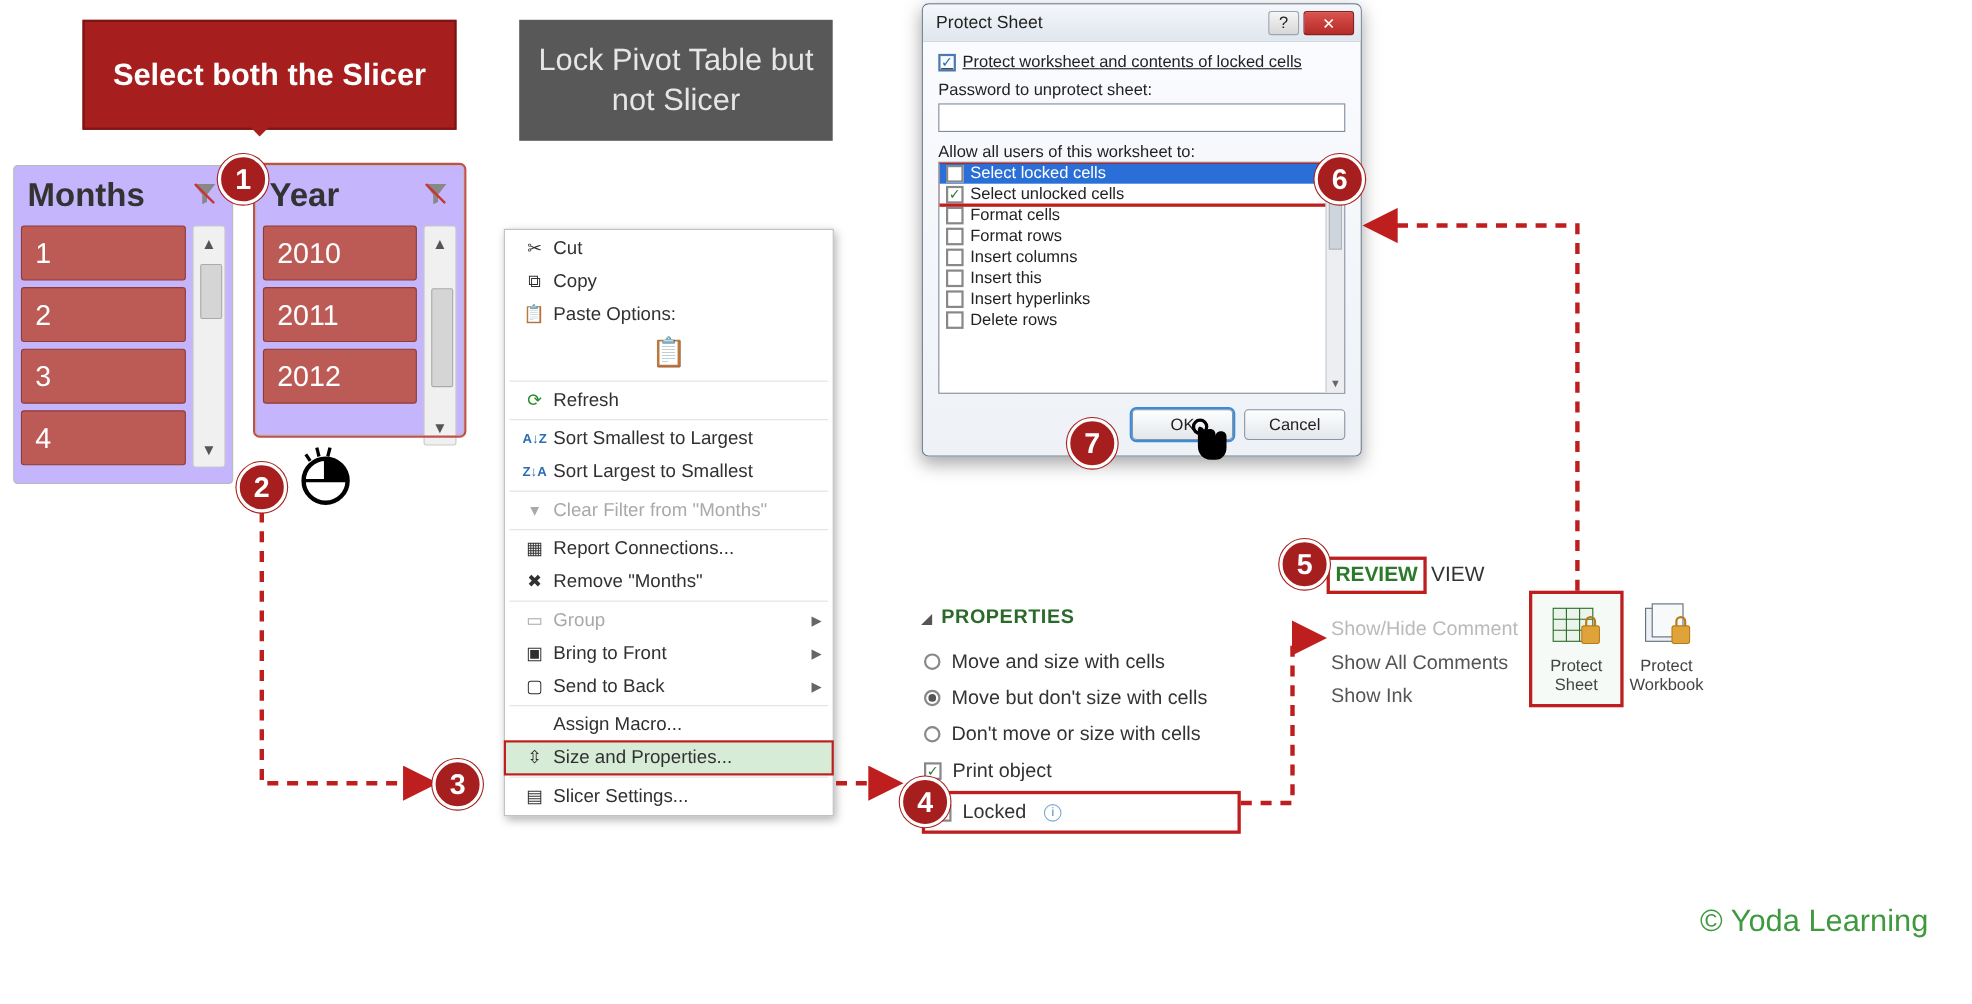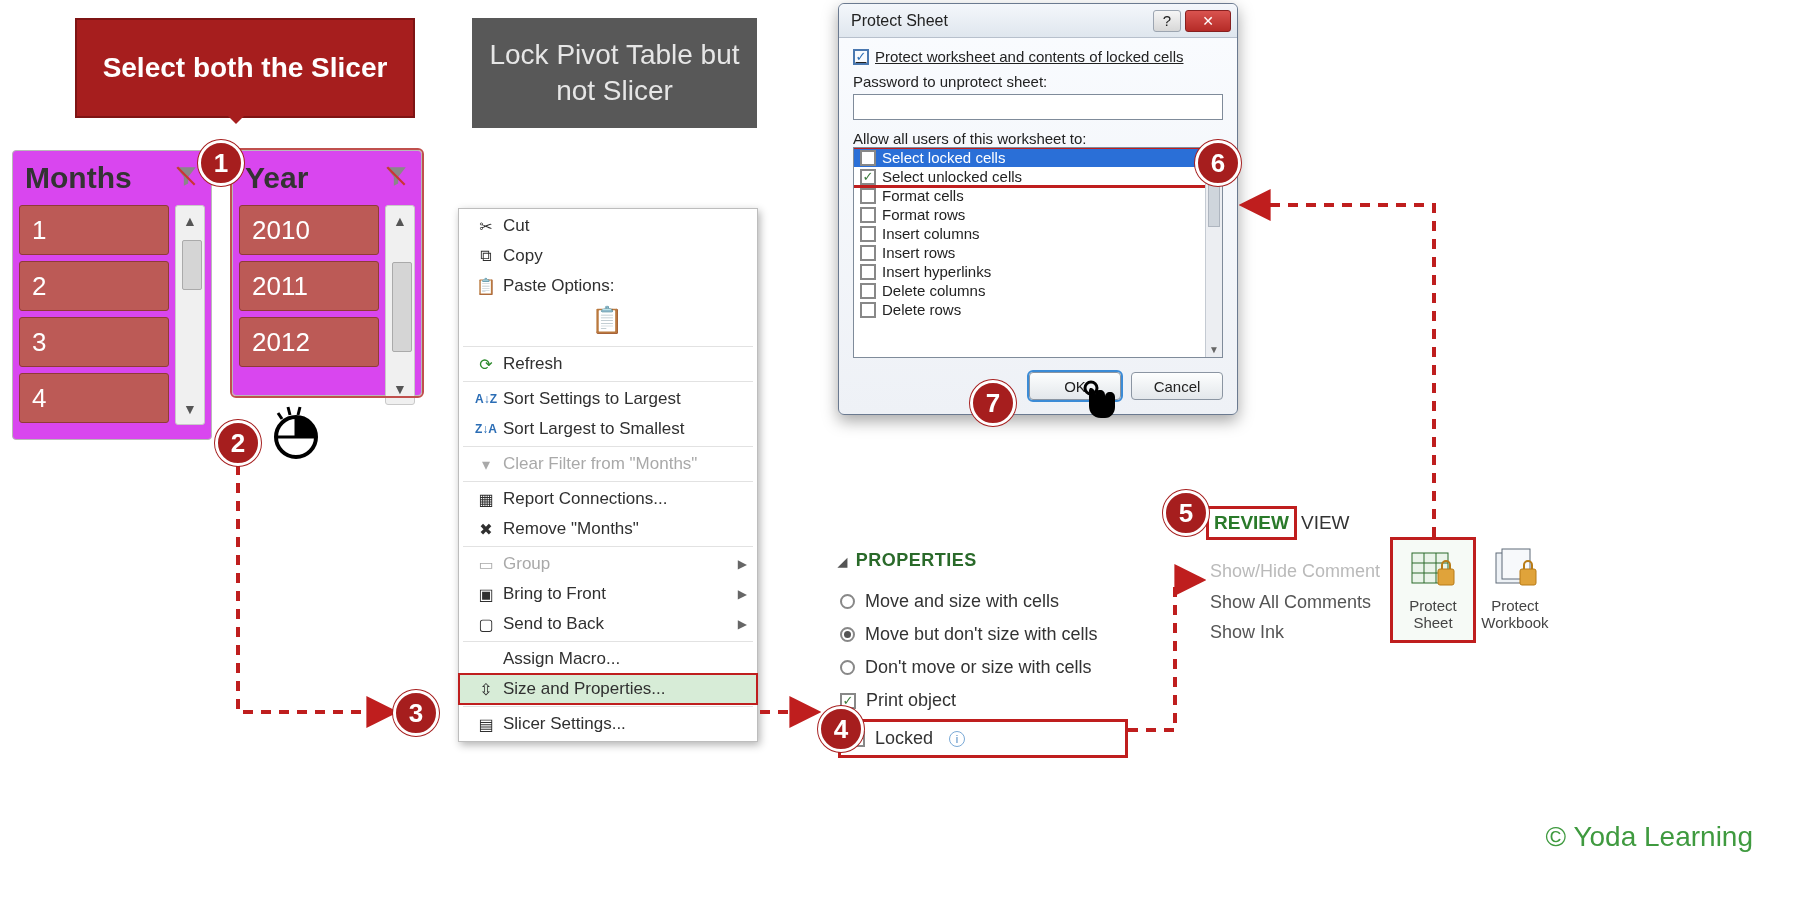--- a/index.html
+++ b/index.html
@@ -30,21 +30,21 @@
   
   .titlebox {
     position:absolute; left:472px; top:18px; width:285px; height:110px;
     background:#585858; color:#e6e6e6; text-align:center;
     display:flex; align-items:center; justify-content:center;
     font-size:28px; line-height:1.3;
   }
 
   
   .slicer {
-    position:absolute; background:#d946ef;
+    position:absolute; background:#c4b5fd;
     border:1px solid #b9b9b9; border-radius:4px;
     padding:6px;
   }
   .slicer.sel { outline:2px solid #C0504D; outline-offset:0; }
   .slicer-head { display:flex; align-items:center; padding:4px 6px 10px 6px; }
   .slicer-title { font-size:30px; font-weight:700; color:#333; flex:1; }
   .filter-icon { width:26px; height:26px; color:#888; }
   .slicer-body { display:flex; gap:6px; }
   .items { flex:1; display:flex; flex-direction:column; gap:6px; }
   .item {
@@ -274,21 +274,21 @@
     </div>
   <div class="paste-sub"><span style="font-size:26px">📋</span></div>
   <div class="menu-sep"></div>
   <div class="mi">
       <span class="mico" style="color:#2c8a2c">⟳</span>
       <span class="mlabel">Refresh</span>
     </div>
   <div class="menu-sep"></div>
   <div class="mi">
       <span class="mico" style="font-size:12px;font-weight:700;color:#2b6db5">A↓Z</span>
-      <span class="mlabel">Sort Settings to Largest</span>
+      <span class="mlabel">Sort Smallest to Largest</span>
     </div>
   <div class="mi">
       <span class="mico" style="font-size:12px;font-weight:700;color:#2b6db5">Z↓A</span>
       <span class="mlabel">Sort Largest to Smallest</span>
     </div>
   <div class="menu-sep"></div>
   <div class="mi disabled">
       <span class="mico">▾</span>
       <span class="mlabel">Clear Filter from "Months"</span>
     </div>
@@ -428,29 +428,25 @@
       <div class="allow-item">
           <span class="chk"></span>
           <span>Format rows</span>
         </div>
       <div class="allow-item">
           <span class="chk"></span>
           <span>Insert columns</span>
         </div>
       <div class="allow-item">
           <span class="chk"></span>
-          <span>Insert rows</span>
+          <span>Insert this</span>
         </div>
       <div class="allow-item">
           <span class="chk"></span>
           <span>Insert hyperlinks</span>
-        </div>
-      <div class="allow-item">
-          <span class="chk"></span>
-          <span>Delete columns</span>
         </div>
       <div class="allow-item">
           <span class="chk"></span>
           <span>Delete rows</span>
         </div>
       <div class="allow-scroll">
         <div class="sb">▲</div>
         <div class="th"></div>
         <div style="flex:1"></div>
         <div class="sb">▼</div>

